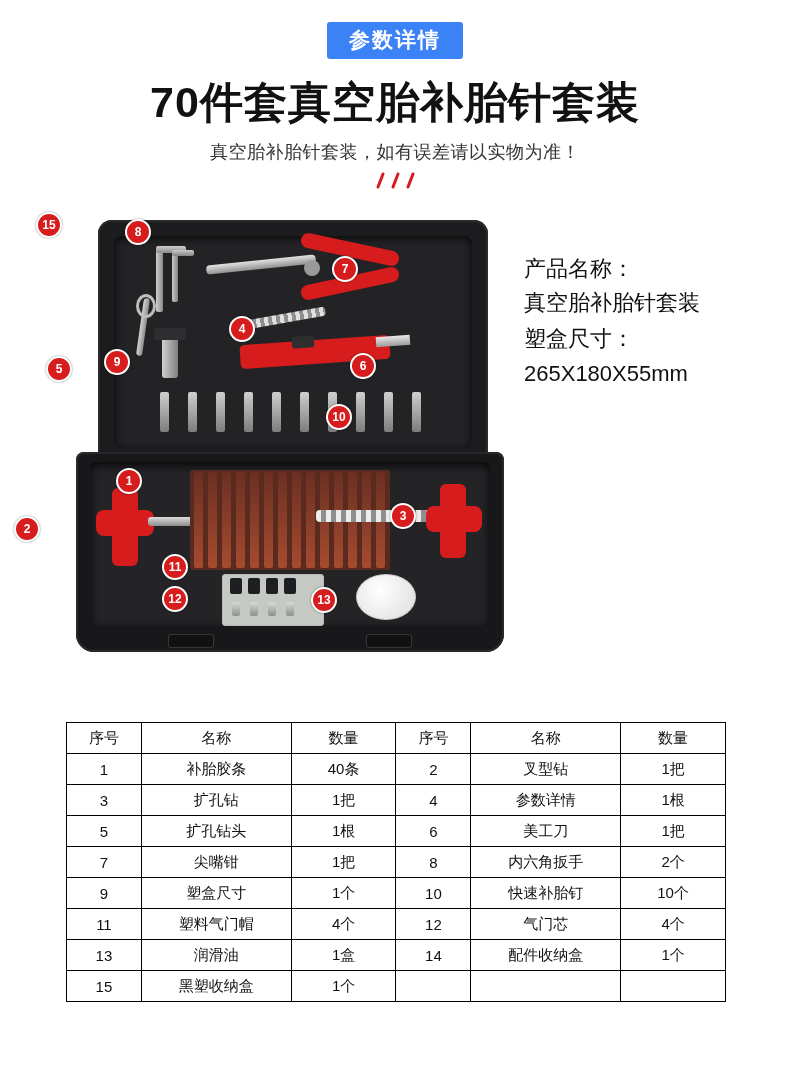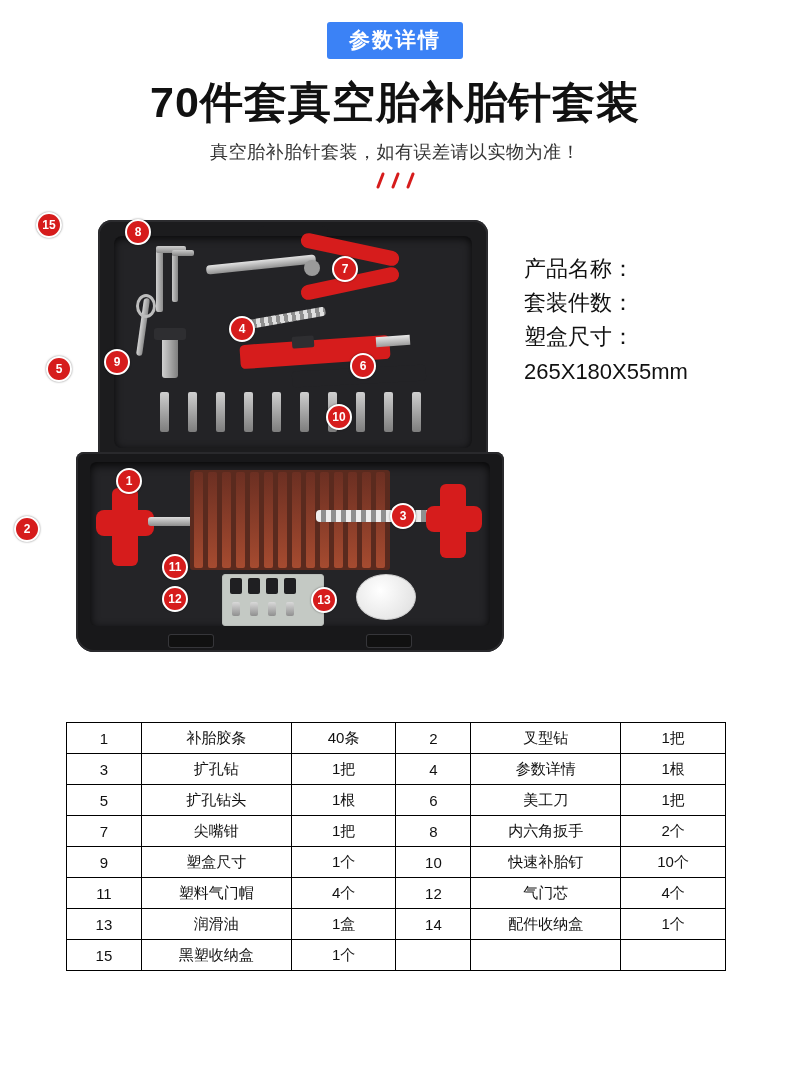--- a/index.html
+++ b/index.html
@@ -327,29 +327,37 @@
   <div class="callout" style="left:326px;top:206px;">10</div>
   <div class="callout" style="left:116px;top:270px;">1</div>
   <div class="callout" style="left:14px;top:318px;">2</div>
   <div class="callout" style="left:390px;top:305px;">3</div>
   <div class="callout" style="left:162px;top:356px;">11</div>
   <div class="callout" style="left:162px;top:388px;">12</div>
   <div class="callout" style="left:311px;top:389px;">13</div>
 
   <div class="spec">
     <div class="k">产品名称：</div>
-    <div class="k">套装件数：</div>
+    <div class="v">真空胎补胎针套装</div>
     <div class="k">塑盒尺寸：</div>
     <div class="v">265X180X55mm</div>
   </div>
 </div>
 
 <div class="table-wrap">
   <table class="parts">
     <tbody>
+        <tr class="head">
+          <td class="c-no">序号</td>
+          <td class="c-name">名称</td>
+          <td class="c-qty">数量</td>
+          <td class="c-no">序号</td>
+          <td class="c-name">名称</td>
+          <td class="c-qty">数量</td>
+        </tr>
         <tr>
           <td class="c-no">1</td>
           <td class="c-name">补胎胶条</td>
           <td class="c-qty">40条</td>
           <td class="c-no">2</td>
           <td class="c-name">叉型钻</td>
           <td class="c-qty">1把</td>
         </tr>
         <tr>
           <td class="c-no">3</td>

